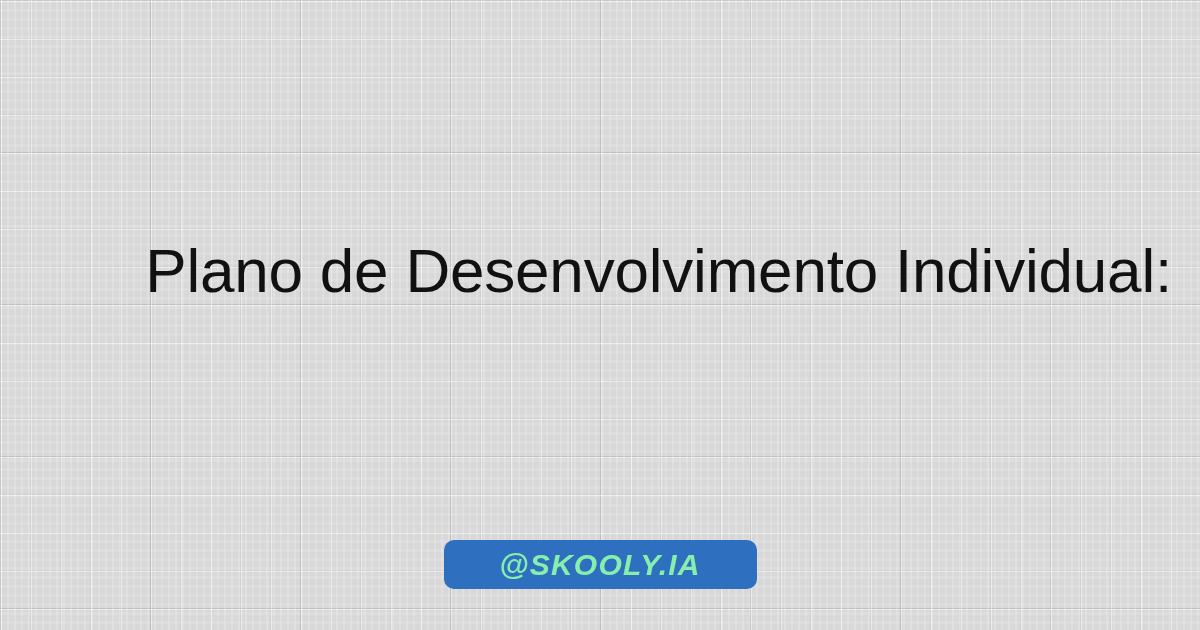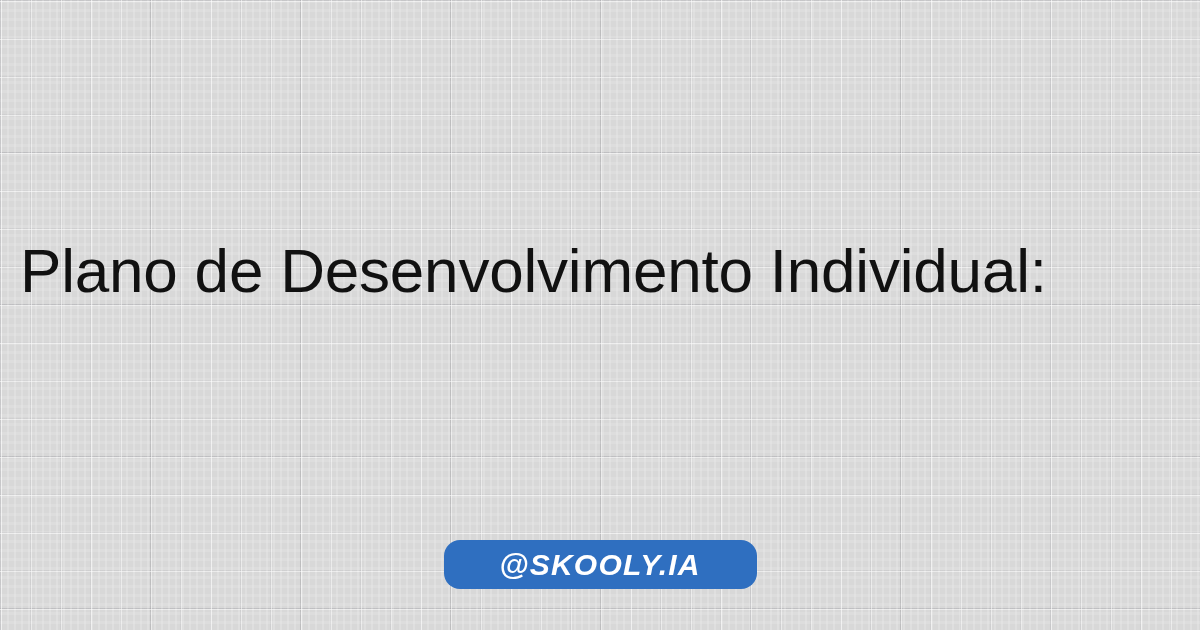--- a/index.html
+++ b/index.html
@@ -58,22 +58,22 @@
         rgba(0,0,0,0.010) 3px,
         rgba(0,0,0,0.010) 9px);
     opacity: 0.7;
   }
 
   .title-block {
     position: absolute;
     left: 0;
     right: 0;
     top: 238px;
-    text-align: left;
-    padding: 0 20px;
+    text-align: right;
+    padding: 0 28px;
     box-sizing: border-box;
     z-index: 2;
   }
 
   .title-line {
     display: block;
     color: #111111;
     font-size: 62px;
     line-height: 65px;
     font-weight: 400;
@@ -91,23 +91,23 @@
   }
 
   .badge {
     display: inline-flex;
     align-items: center;
     justify-content: center;
     height: 49px;
     min-width: 313px;
     padding: 0 26px;
     box-sizing: border-box;
-    border-radius: 16px;
+    border-radius: 10px;
     background: #2f6fc0;
-    color: #ffffff;
+    color: #86efac;
     font-size: 30px;
     font-weight: 700;
     font-style: italic;
     letter-spacing: 1.2px;
     text-decoration: none;
     user-select: none;
   }
 </style>
 </head>
 <body>

